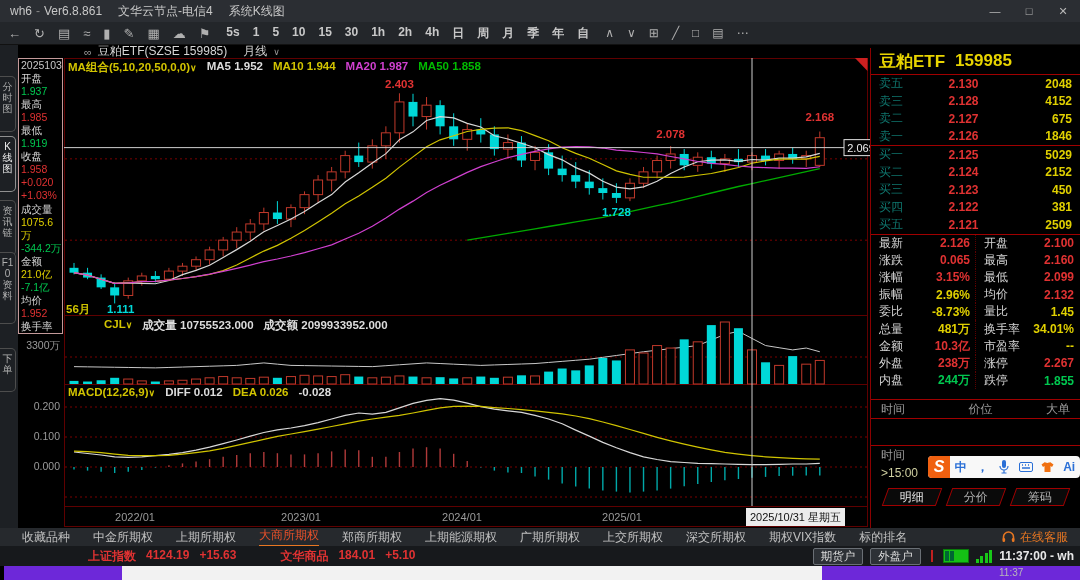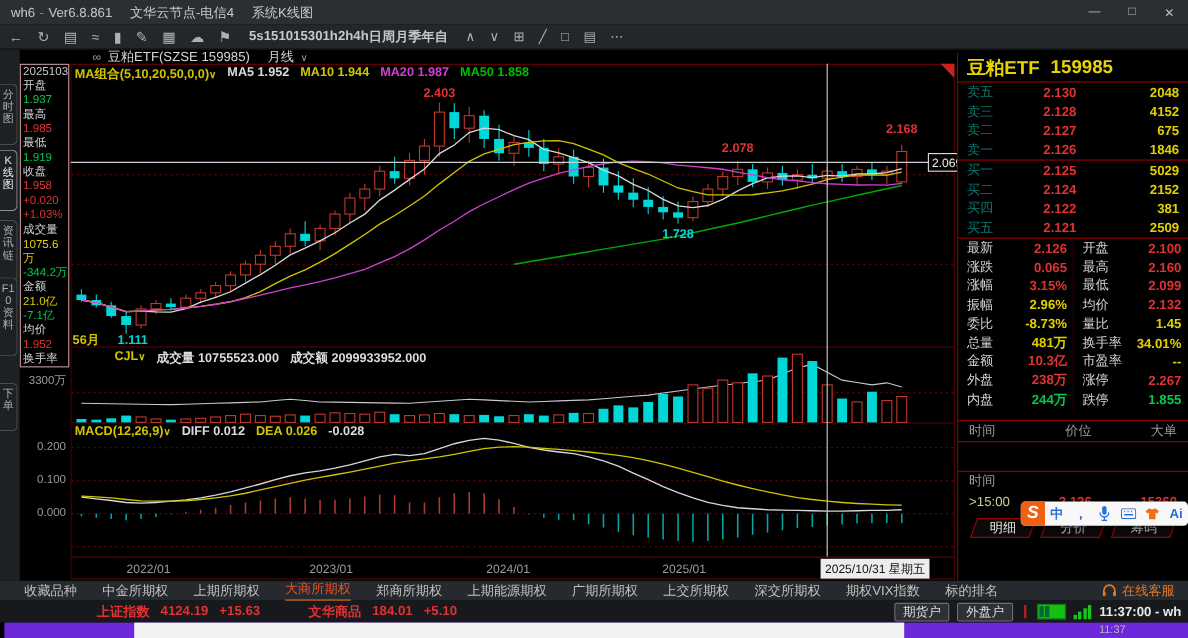--- a/index.html
+++ b/index.html
@@ -11,21 +11,21 @@
   .titlebar{position:absolute;left:0;top:0;width:1080px;height:22px;background:#2b2e33;
     display:flex;align-items:center;gap:16px;padding-left:10px;box-sizing:border-box;
     color:#c8c8c8;font-size:12px;}
   .winbtns{position:absolute;right:0;top:0;height:22px;display:flex;}
   .winbtn{width:34px;height:22px;display:flex;align-items:center;justify-content:center;
     color:#b8b8b8;font-size:11px;}
   
   .toolbar{position:absolute;left:0;top:22px;width:1080px;height:23px;background:#23262a;
     display:flex;align-items:center;padding:0 8px;box-sizing:border-box;border-bottom:1px solid #111;}
   .tb-icons{display:flex;gap:13px;color:#b0b0b0;font-size:13px;}
-  .tb-periods{display:flex;color:#c8c8c8;font-size:12px;margin-left:16px;font-weight:bold;}
+  .tb-periods{display:flex;gap:13px;color:#c8c8c8;font-size:12px;margin-left:16px;font-weight:bold;}
   .tb-icons2{display:flex;gap:13px;color:#b0b0b0;font-size:12px;margin-left:16px;}
   .tb-menus{display:flex;gap:16px;color:#c8c8c8;font-size:12px;margin-left:auto;margin-right:60px;}
   .tb-icons span,.tb-periods span,.tb-icons2 span,.tb-menus span{cursor:default;}
   
   .sidebar{position:absolute;left:0;top:45px;width:18px;height:483px;background:#1d2024;}
   .side-tab{position:absolute;left:0;width:15px;border:1px solid #4d4d4d;border-left:none;
     border-radius:0 5px 5px 0;color:#b0b0b0;font-size:10px;line-height:11px;text-align:center;
     padding:4px 0;word-break:break-all;background:#1d2024;}
   .side-tab.active{color:#f0f0f0;border-color:#909090;}
   
@@ -526,20 +526,25 @@
           <span class="bl">买一</span>
           <span class="bp r">2.125</span>
           <span class="bq y">5029</span>
         </div>
         <div class="book-row">
           <span class="bl">买二</span>
           <span class="bp r">2.124</span>
           <span class="bq y">2152</span>
         </div>
         <div class="book-row">
+          <span class="bl">买三</span>
+          <span class="bp r">2.123</span>
+          <span class="bq y">450</span>
+        </div>
+        <div class="book-row">
           <span class="bl">买四</span>
           <span class="bp r">2.122</span>
           <span class="bq y">381</span>
         </div>
         <div class="book-row">
           <span class="bl">买五</span>
           <span class="bp r">2.121</span>
           <span class="bq y">2509</span>
         </div>
       </div>

